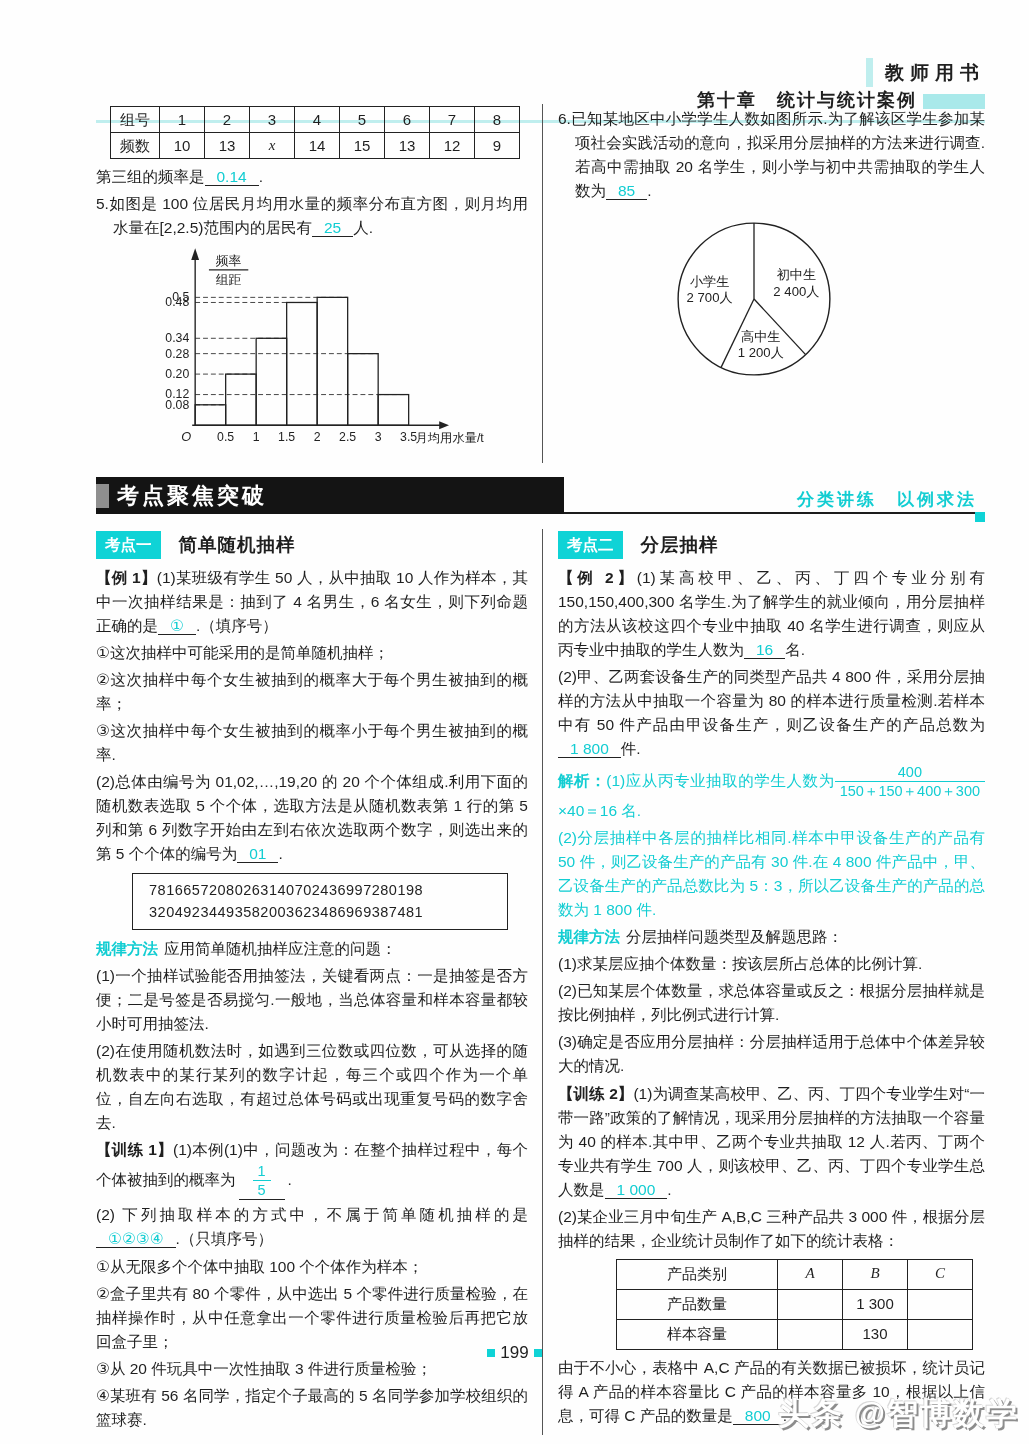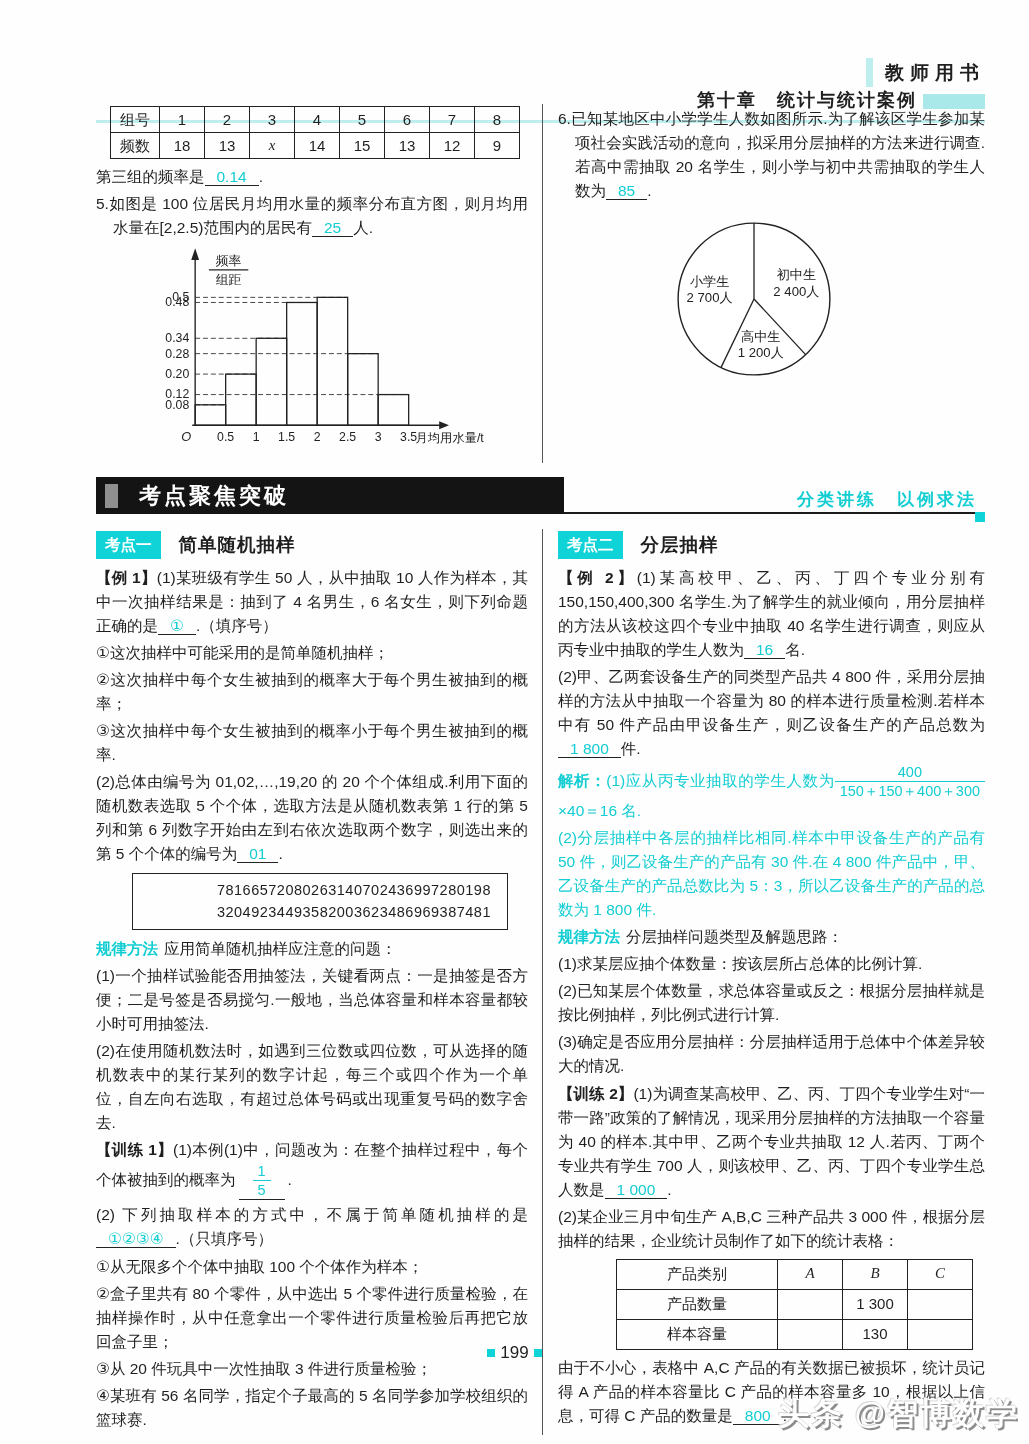--- a/index.html
+++ b/index.html
@@ -39,36 +39,36 @@
   .tcol-r{flex:1;padding-left:15px;}
   table.freq-table{border-collapse:collapse;margin:2px 0 6px 14px;}
   table.freq-table td{border:1.4px solid #222;width:44px;height:25px;text-align:center;font-size:15px;padding:0;}
   table.freq-table td:first-child{width:48px;}
   .hist-wrap{margin:4px 0 0 48px;}
   .pie-wrap{margin:10px 0 0 110px;}
   
   .banner-row{position:relative;height:42px;margin:14px 0 10px 0;}
   .banner{
     position:absolute;left:0;top:0;width:468px;height:37px;background:#141414;color:#fff;
-    display:flex;align-items:center;gap:21px;padding-left:9px;box-sizing:border-box;
+    display:flex;align-items:center;gap:8px;padding-left:0;box-sizing:border-box;
     font-size:22px;font-weight:bold;letter-spacing:3px;
   }
   .gray-sq{width:13px;height:24px;background:#8f8f8f;}
   .banner-line{position:absolute;left:468px;right:0;top:35px;height:2px;background:#1c1c1c;}
   .banner-tags{position:absolute;right:8px;top:10px;color:var(--cyan);font-weight:bold;font-size:17px;letter-spacing:3px;}
   .banner-sq{position:absolute;right:0;top:35px;width:10px;height:10px;background:var(--cyan-bg);}
   
   .mainsec{display:flex;align-items:stretch;margin-top:4px;}
   .mcol-l{width:432px;padding-right:14px;border-right:1px solid #555;}
   .mcol-r{flex:1;padding-left:15px;}
   .kd-row{display:flex;align-items:center;gap:18px;margin:2px 0 6px 0;}
   .kd-badge{background:var(--cyan-bg);color:#fff;font-weight:bold;font-size:15.5px;padding:2px 9px;}
   .kd-title{font-weight:bold;font-size:18.5px;letter-spacing:1px;font-family:Liberation Serif, serif;}
   .rand-box{border:1.5px solid #222;margin:7px 20px 7px 36px;padding:5px 16px;}
-  .rand-row{display:flex;justify-content:flex-end;font-size:14.5px;letter-spacing:.5px;}
+  .rand-row{display:flex;justify-content:flex-start;font-size:14.5px;letter-spacing:.5px;}
   .frac{display:inline-block;text-align:center;vertical-align:middle;line-height:1.12;font-size:14.5px;}
   .frac .num{display:block;border-bottom:1.4px solid currentColor;padding:0 5px 1px;}
   .frac .den{display:block;padding:1px 5px 0;}
   .frac-blank{display:inline-block;border-bottom:1.6px solid #222;padding:1px 14px 1px;margin:0 3px;color:var(--cyan);}
   table.prod-table{border-collapse:collapse;margin:6px 0 6px 58px;}
   table.prod-table td{border:1.4px solid #222;text-align:center;font-size:15px;height:29px;padding:0 6px;}
   table.prod-table td.c0{width:148px;}
   table.prod-table td.cn{width:52px;}
   
   .pagenum{position:absolute;bottom:78px;left:0;right:0;display:flex;justify-content:center;align-items:center;gap:5px;font-size:17px;}
@@ -104,21 +104,21 @@
             <td>2</td>
             <td>3</td>
             <td>4</td>
             <td>5</td>
             <td>6</td>
             <td>7</td>
             <td>8</td>
           </tr>
           <tr>
             <td>频数</td>
-            <td>18</td>
+            <td>10</td>
             <td>13</td>
             <td class="mi">x</td>
             <td>14</td>
             <td>15</td>
             <td>13</td>
             <td>12</td>
             <td>9</td>
           </tr>
         </tbody>
           </table>

